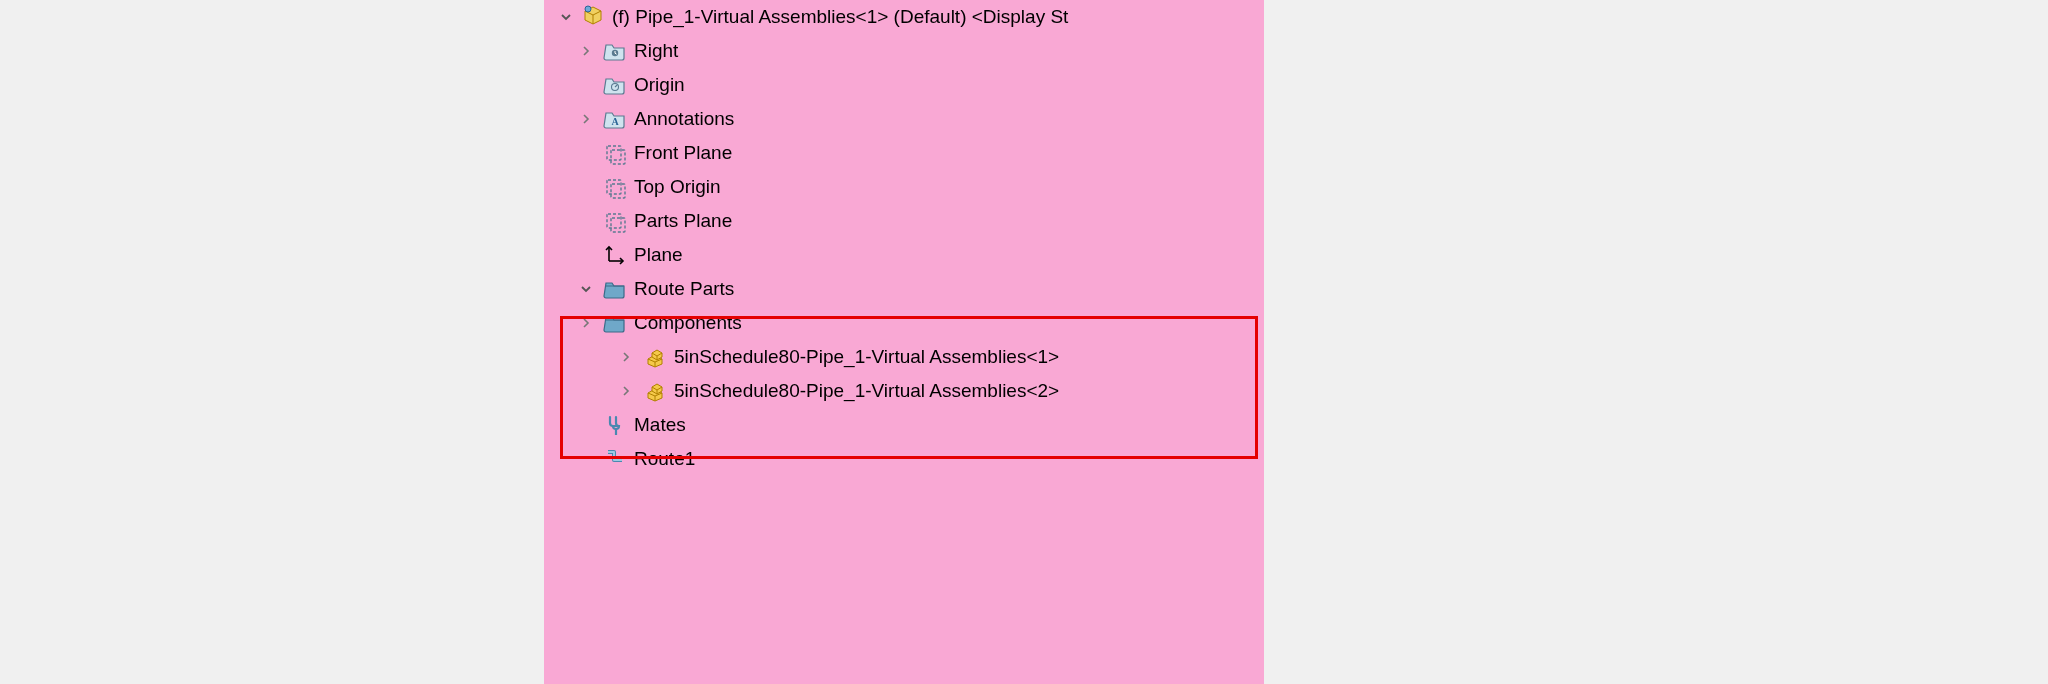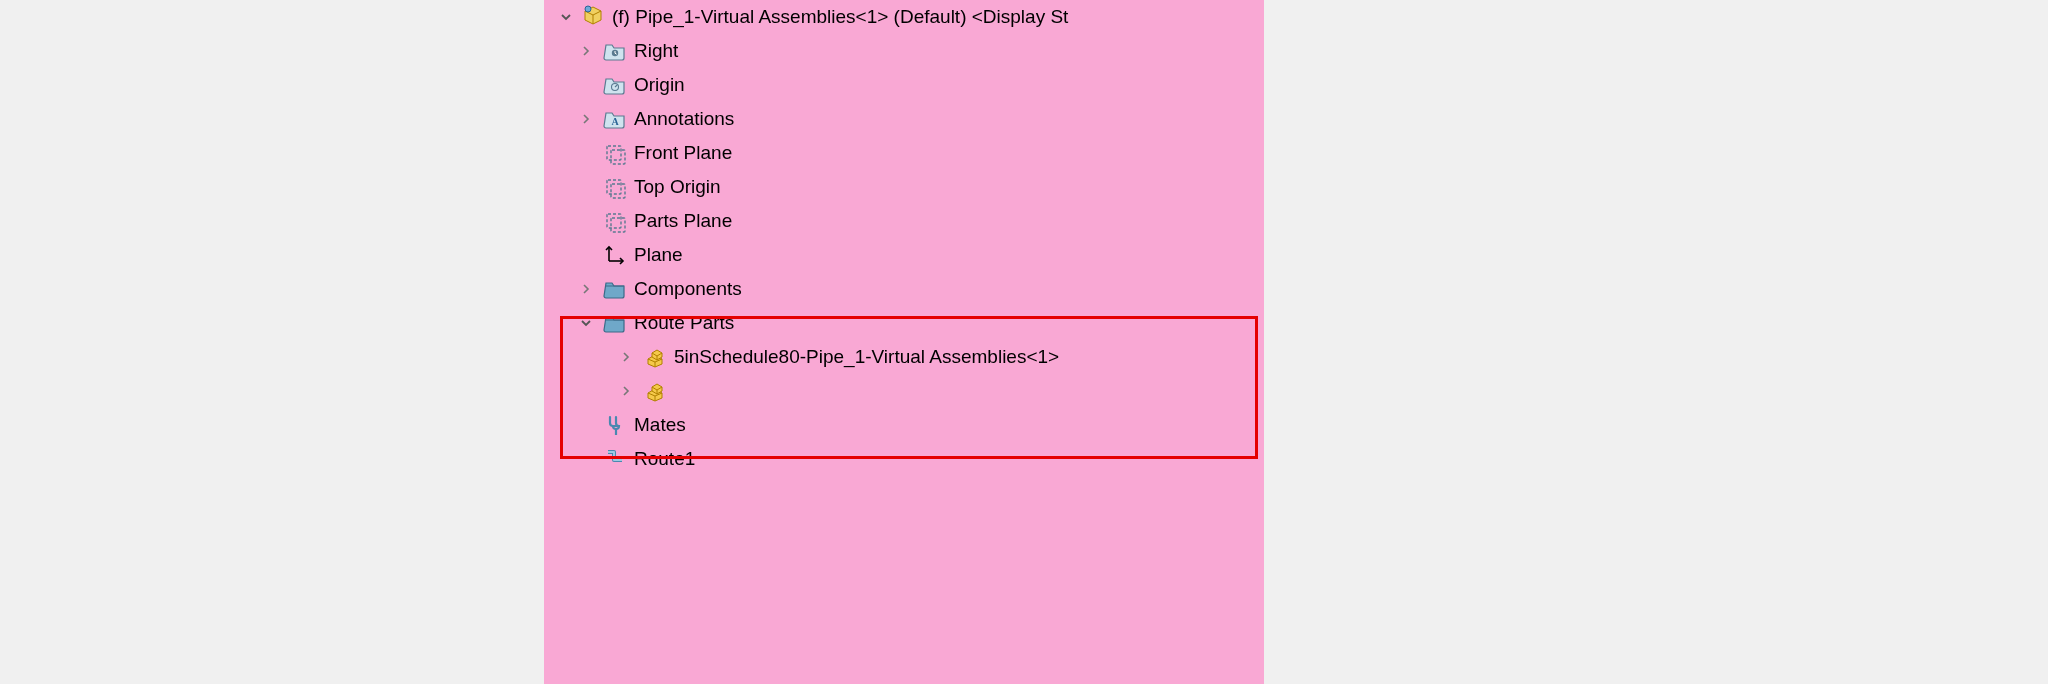--- a/index.html
+++ b/index.html
@@ -188,47 +188,47 @@
             <line x1="6" y1="18" x2="20" y2="18" stroke="#000" stroke-width="1.6"></line>
             <polyline points="17,15 20,18 17,21" fill="none" stroke="#000" stroke-width="1.6"></polyline>
           </svg>
         </span>
         <span class="label">Plane</span>
       </div>
       <div class="row">
         <span class="spacer" style="width: 34px;"></span>
         <span class="arrow">
           <svg viewBox="0 0 12 12">
-            <path d="M4 2 L8 6 L4 10" fill="none" stroke="#777" stroke-width="1.6"></path>
+            <path d="M2 4 L6 8 L10 4" fill="none" stroke="#555" stroke-width="1.8"></path>
           </svg>
         </span>
         <span class="spacer" style="width: 8px;"></span>
         <span class="icon">
           <svg viewBox="0 0 24 24">
             <path d="M3 6 h6 l2 3 h10 v10 a2 2 0 0 1 -2 2 h-16 a2 2 0 0 1 -2 -2 z" fill="#6fa8c9" stroke="#3a6a88" stroke-width="1.2"></path>
             <path d="M3 9 h18" stroke="#3a6a88" stroke-width="1"></path>
           </svg>
         </span>
-        <span class="label">Components</span>
-      </div>
-      <div class="row">
-        <span class="spacer" style="width: 34px;"></span>
-        <span class="arrow">
-          <svg viewBox="0 0 12 12">
-            <path d="M2 4 L6 8 L10 4" fill="none" stroke="#555" stroke-width="1.8"></path>
+        <span class="label">Route Parts</span>
+      </div>
+      <div class="row">
+        <span class="spacer" style="width: 34px;"></span>
+        <span class="arrow">
+          <svg viewBox="0 0 12 12">
+            <path d="M4 2 L8 6 L4 10" fill="none" stroke="#777" stroke-width="1.6"></path>
           </svg>
         </span>
         <span class="spacer" style="width: 8px;"></span>
         <span class="icon">
           <svg viewBox="0 0 24 24">
             <path d="M3 6 h6 l2 3 h10 v10 a2 2 0 0 1 -2 2 h-16 a2 2 0 0 1 -2 -2 z" fill="#6fa8c9" stroke="#3a6a88" stroke-width="1.2"></path>
             <path d="M3 9 h18" stroke="#3a6a88" stroke-width="1"></path>
           </svg>
         </span>
-        <span class="label">Route Parts</span>
+        <span class="label">Components</span>
       </div>
       <div class="row">
         <span class="spacer" style="width: 74px;"></span>
         <span class="arrow">
           <svg viewBox="0 0 12 12">
             <path d="M4 2 L8 6 L4 10" fill="none" stroke="#777" stroke-width="1.6"></path>
           </svg>
         </span>
         <span class="spacer" style="width: 8px;"></span>
         <span class="icon">
@@ -250,20 +250,21 @@
         </span>
         <span class="spacer" style="width: 8px;"></span>
         <span class="icon">
           <svg viewBox="0 0 24 24">
             <path d="M5 14 L12 10 L19 14 L19 19 L12 22 L5 19 Z" fill="#f5c94a" stroke="#b08000" stroke-width="1"></path>
             <path d="M5 14 L12 17 L19 14 M12 17 L12 22" fill="none" stroke="#b08000" stroke-width="1"></path>
             <path d="M9 8 L14 5 L19 8 L19 12 L14 15 L9 12 Z" fill="#f5c94a" stroke="#b08000" stroke-width="1"></path>
             <path d="M9 8 L14 11 L19 8 M14 11 L14 15" fill="none" stroke="#b08000" stroke-width="1"></path>
           </svg>
         </span>
+        <span class="label">5inSchedule80-Pipe_1-Virtual Assemblies&lt;2&gt;</span>
       </div>
       <div class="row">
         <span class="spacer" style="width: 34px;"></span>
         <span class="arrow"></span>
         <span class="spacer" style="width: 8px;"></span>
         <span class="icon">
           <svg viewBox="0 0 24 24">
             <path d="M7 4 v6 a3 3 0 0 0 3 3 h0" fill="none" stroke="#4a88b0" stroke-width="2.2" stroke-linecap="round"></path>
             <path d="M13 4 v6 a3 3 0 0 0 3 3 h0" fill="none" stroke="#4a88b0" stroke-width="2.2" stroke-linecap="round"></path>
             <path d="M10 13 h6 a3 3 0 0 1 -3 3 h0 a3 3 0 0 1 -3 -3 z" fill="none" stroke="#4a88b0" stroke-width="2.2"></path>

